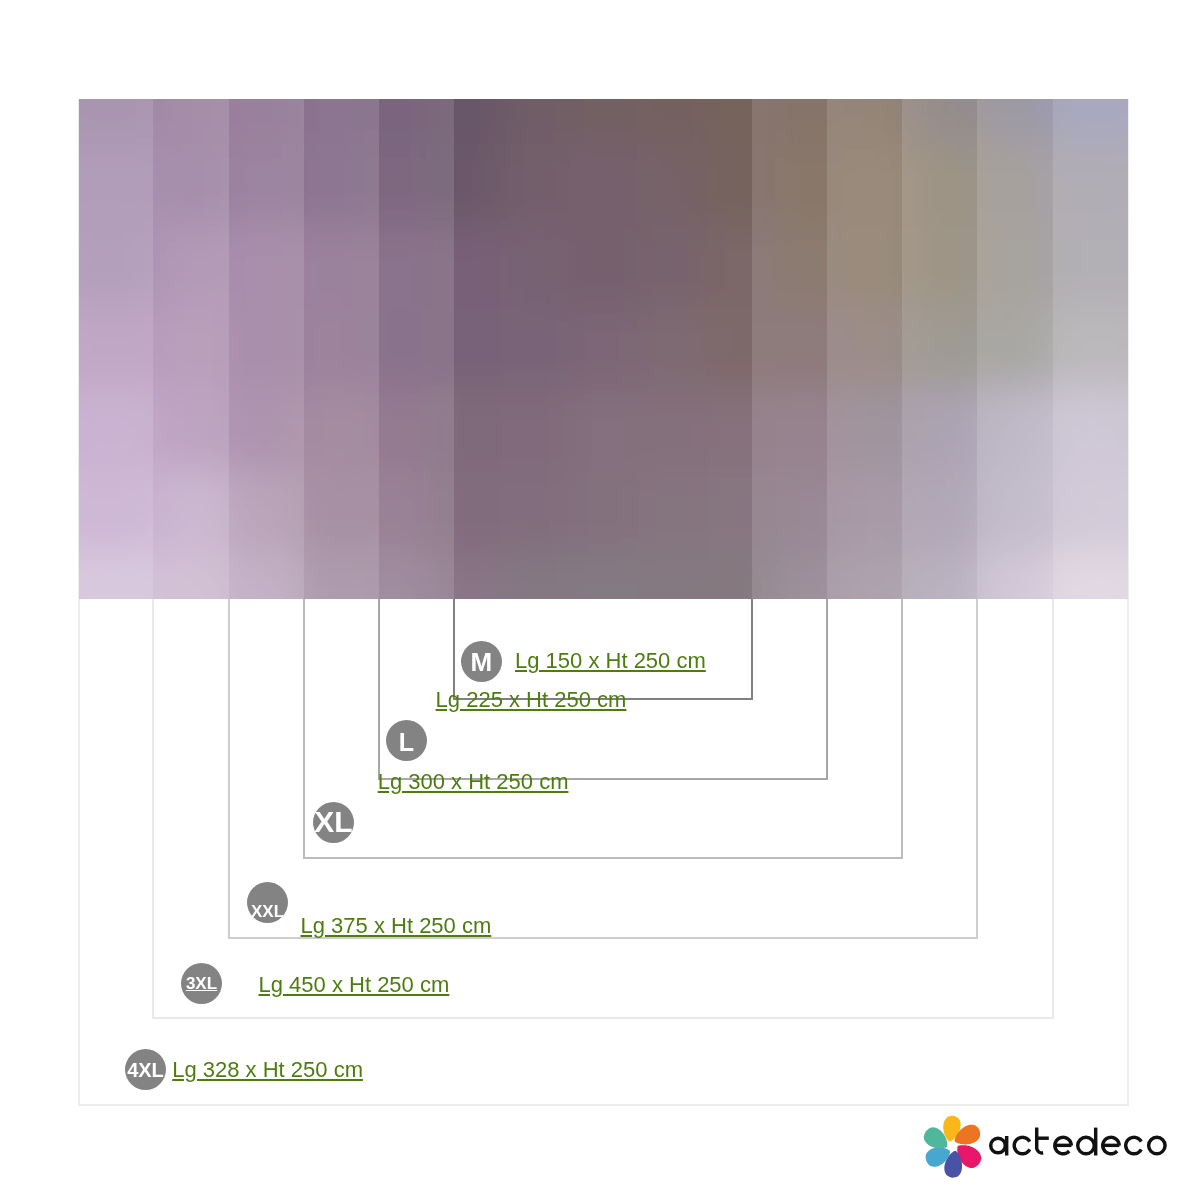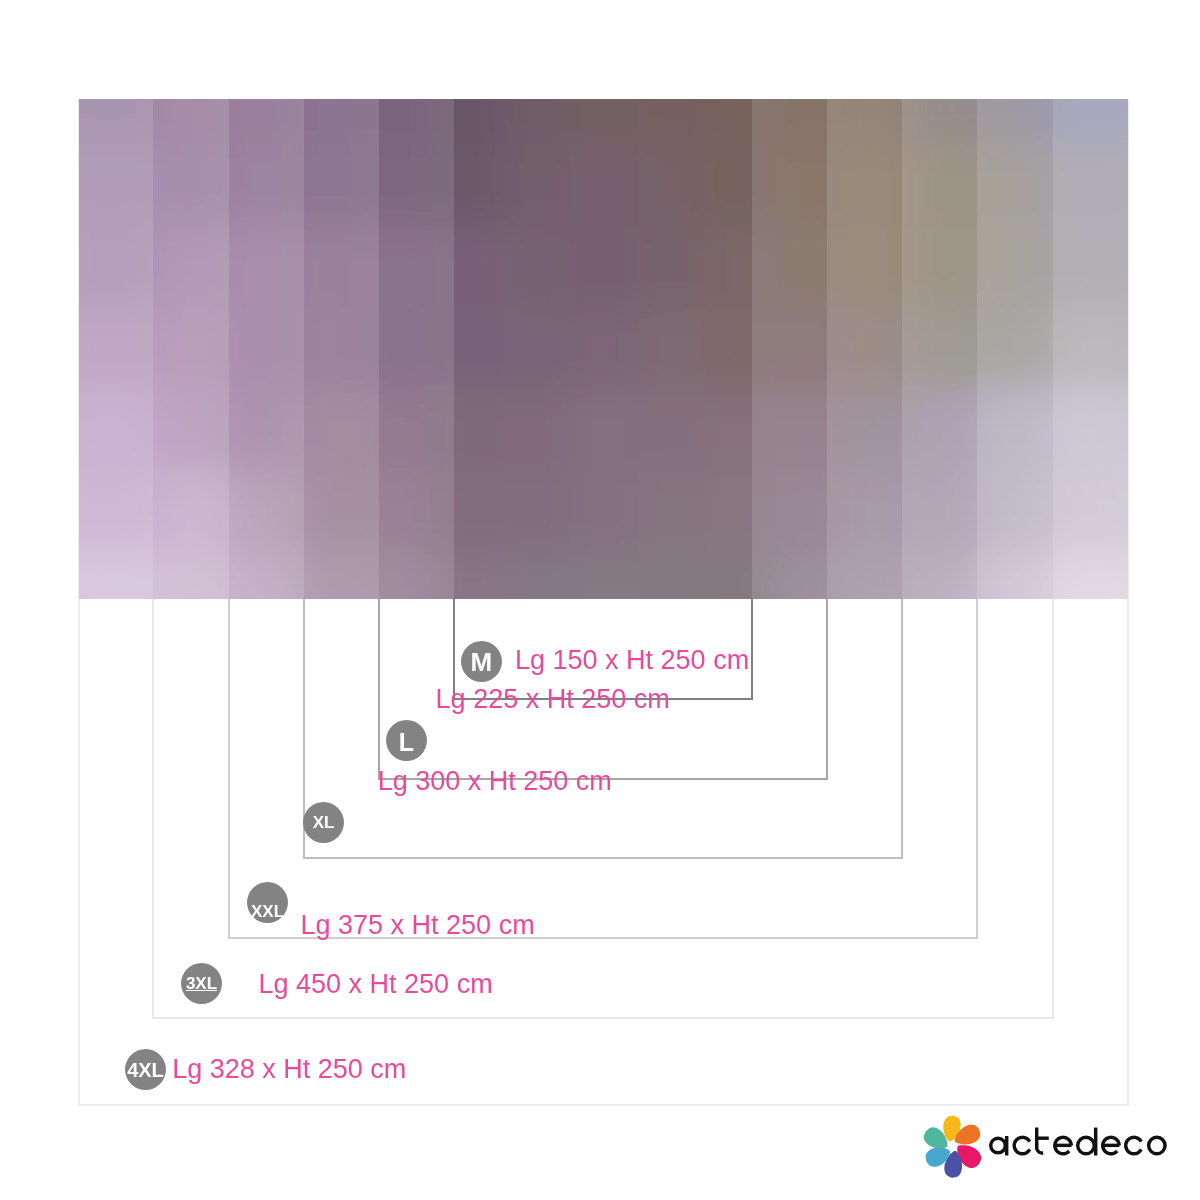--- a/index.html
+++ b/index.html
@@ -12,22 +12,22 @@
   #photo svg{display:block;}
   .veil{position:absolute;top:99px;height:500px;background:#ffffff;}
 
   .label{position:absolute;left:0;top:0;}
   .badge{position:absolute;width:41px;height:41px;border-radius:50%;
          background:#838383;color:#fff;
          display:flex;align-items:center;justify-content:center;
          font-weight:700;line-height:1;
          -webkit-font-smoothing:antialiased;
          transform:translateZ(0);}
-  .ltext{position:absolute;color:#ec4899;font-size:27px;white-space:nowrap;line-height:21px;
-         -webkit-font-smoothing:antialiased;transform:translateZ(0);}
+  .ltext{position:absolute;color:#4d7c0f;font-size:22px;white-space:nowrap;line-height:21px;
+         -webkit-font-smoothing:antialiased;transform:translateZ(0);text-decoration:underline;}
 
   #logo{position:absolute;left:922px;top:1109px;width:252px;height:72px;}
 </style>
 </head>
 <body>
 
 <div id="stage">
   <div class="sizebox" style="left:452.8px;top:99px;width:300.4px;height:600.8px;border-color:#808080;"></div>
   <div class="sizebox" style="left:377.8px;top:99px;width:450.4px;height:680.8px;border-color:#a7a7a7;"></div>
   <div class="sizebox" style="left:302.8px;top:99px;width:600.4px;height:759.8px;border-color:#bcbcbc;"></div>
@@ -292,21 +292,21 @@
       </div>
     <div class="ltext" style="left:515px;top:650.3px;">Lg 150 x Ht 250 cm</div>
   </div>
   <div class="label">
     <div class="badge" style="left:385.8px;top:720.2px;font-size:25px;">
         <span style="position:relative;top:2px;">L</span>
       </div>
     <div class="ltext" style="left:435.6px;top:689px;text-align:right;">Lg 225 x Ht 250 cm</div>
   </div>
   <div class="label">
-    <div class="badge" style="left:303px;top:801.5px;font-size:17px;">
+    <div class="badge" style="left:313px;top:801.5px;font-size:30px;">
         <span style="position:relative;top:0px;">XL</span>
       </div>
     <div class="ltext" style="left:377.7px;top:771px;">Lg 300 x Ht 250 cm</div>
   </div>
   <div class="label">
     <div class="badge" style="left:247px;top:882.3px;font-size:17px;">
         <span style="position:relative;top:9px;">XXL</span>
       </div>
     <div class="ltext" style="left:300.5px;top:915px;">Lg 375 x Ht 250 cm</div>
   </div>

